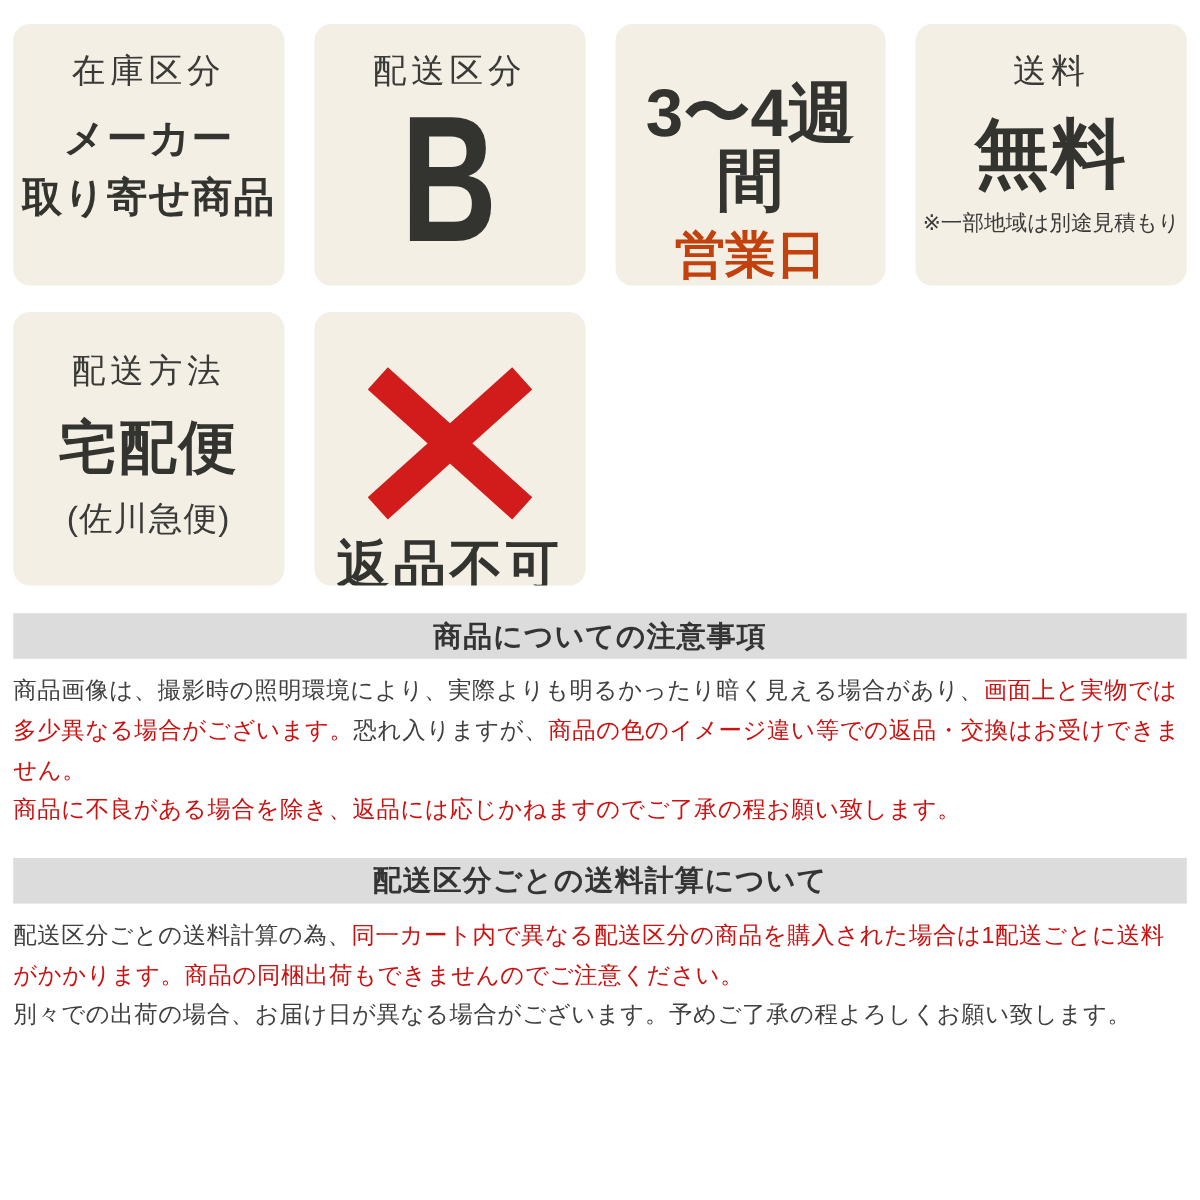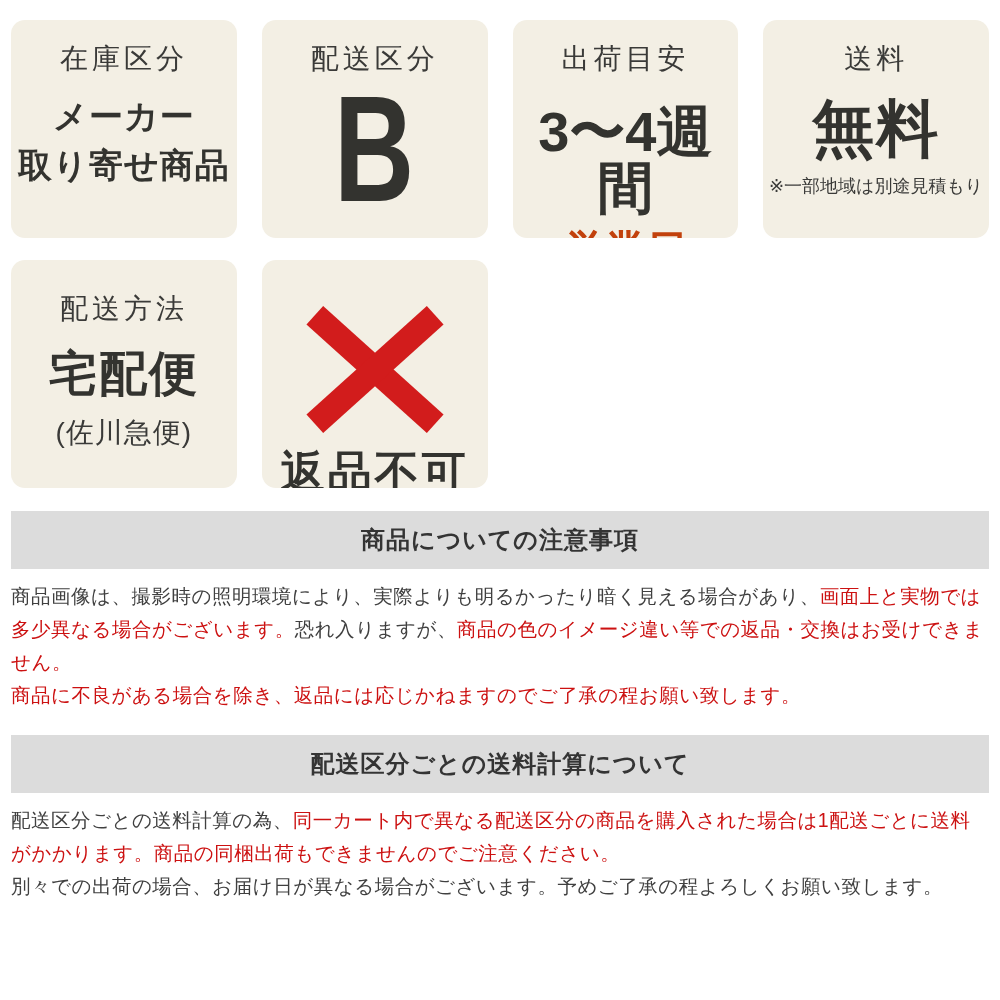--- a/index.html
+++ b/index.html
@@ -69,21 +69,21 @@
     height: 25px;
     background: #d21c1c;
   }
   .x-mark span:first-child { transform: rotate(42deg); }
   .x-mark span:last-child  { transform: rotate(-42deg); }
 
   
   .section { margin-top: 23px; }
   .section-bar {
     background: #dcdcdc;
-    height: 58px;
+    height: 38px;
     display: flex;
     align-items: center;
     justify-content: center;
     font-size: 24px;
     font-weight: 700;
     color: #343434;
     letter-spacing: 1px;
   }
   .section-body {
     margin-top: 11px;
@@ -107,21 +107,20 @@
       <div class="box-value v-stock">メーカー
 取り寄せ商品</div>
     </div>
 
     <div class="info-box">
       <div class="box-label">配送区分</div>
       <div class="box-value v-class">B</div>
     </div>
 
     <div class="info-box">
-      <div class="box-label">出荷目安</div>
       <div class="box-value v-lead">3〜4週間</div>
       <div class="v-lead2">営業日</div>
     </div>
 
     <div class="info-box">
       <div class="box-label">送料</div>
       <div class="box-value v-fee">無料</div>
       <div class="box-note">※一部地域は別途見積もり</div>
     </div>
 

